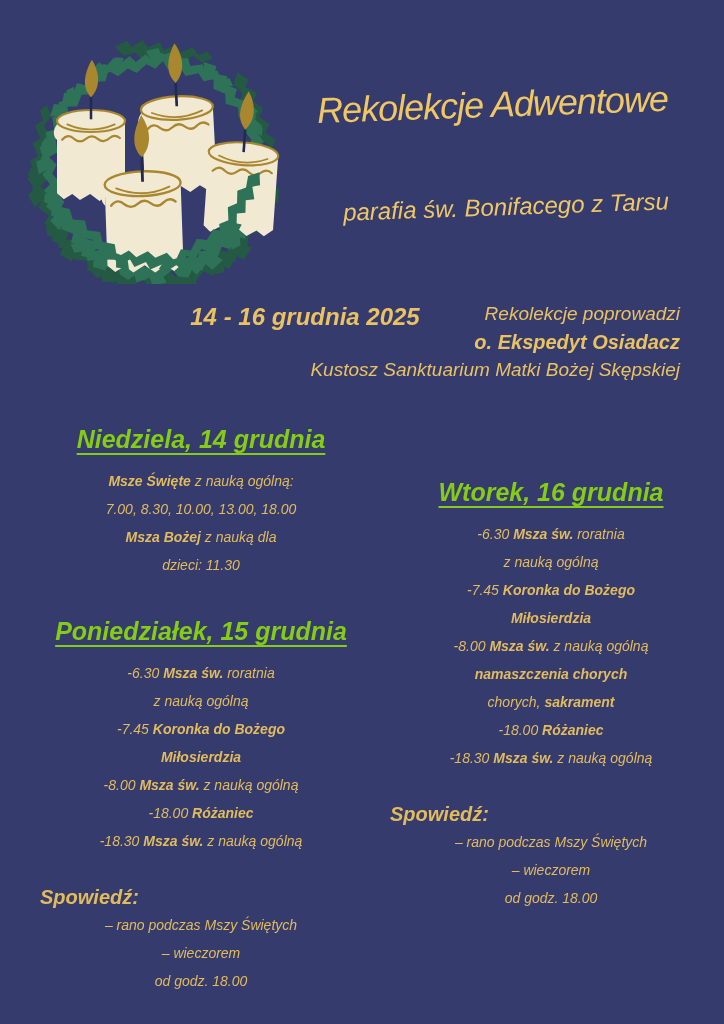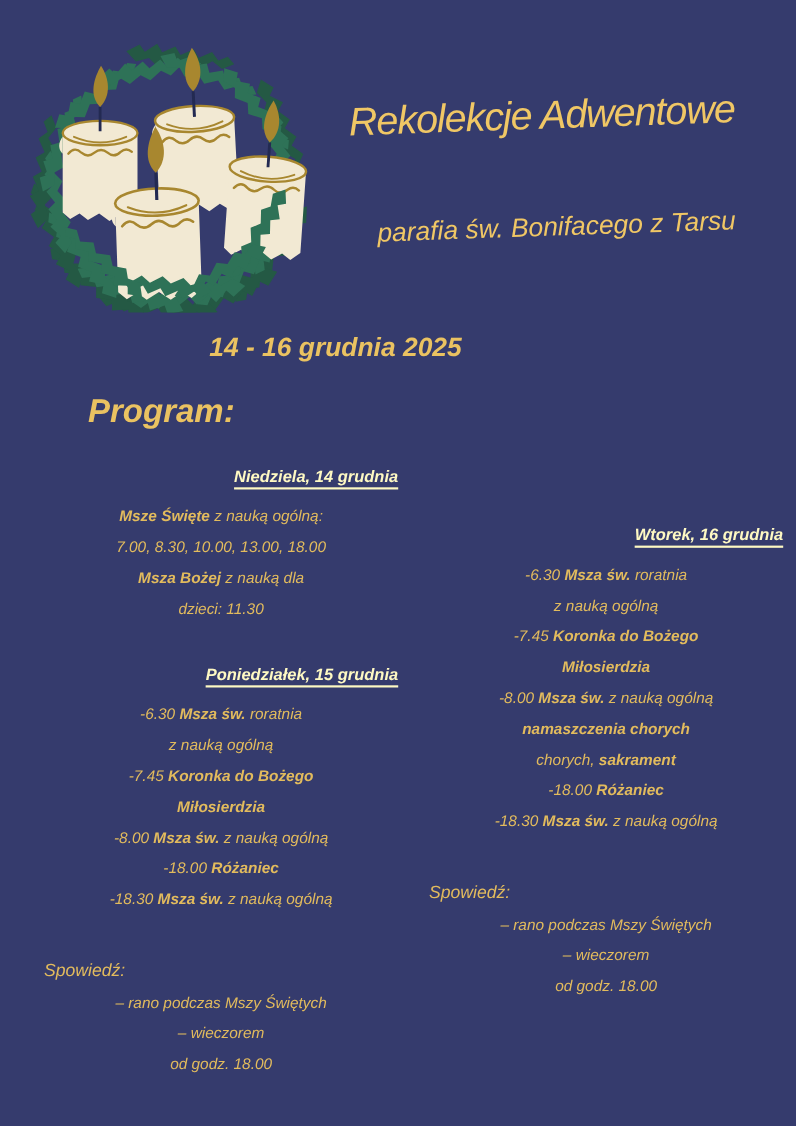--- a/index.html
+++ b/index.html
@@ -40,27 +40,27 @@
   .program-label {
     position:absolute; left:80px; top:358px;
     font-size:30px; font-weight:bold; color:#EAC261;
   }
 
   .col { position:absolute; width:322px; }
   .col-left  { left:40px;  top:425px; }
   .col-right { left:390px; top:478px; }
 
   .day-heading {
-    text-align:right; font-size:15px; font-weight:bold;
+    text-align:center; font-size:25px; font-weight:bold;
     text-decoration:underline; text-decoration-thickness:2px; text-underline-offset:5px;
-    margin-bottom:13px; color:#fef9c3;
+    margin-bottom:13px; color:#84cc16;
   }
   .mt-day { margin-top:38px; }
   .line { font-size:14px; line-height:28px;text-align:center; }
-  .conf-heading { margin-top:38px; font-size:16px; line-height:28px; font-weight:normal; }
+  .conf-heading { margin-top:28px; font-size:20px; line-height:28px; font-weight:bold; }
 </style>
 </head>
 <body>
 
 <div class="poster">
 
   <svg class="wreath" width="285" height="268" viewBox="0 0 285 268" aria-hidden="true">
     <defs>
       <path id="sprig" d="M0,9 L11,2 L16,8 L26,0 L31,7 L42,1 L47,8 L58,2 L63,9 L74,3 L80,10 L88,6 L94,12 L84,17 L75,11 L65,18 L57,12 L46,19 L38,13 L27,19 L20,13 L9,17 Z"></path>
       <g id="candle">
@@ -112,22 +112,26 @@
       <use href="#sprig" transform="translate(189,232) rotate(150) translate(-47,-9)"></use>
       <use href="#sprig" transform="translate(134,245) rotate(185) translate(-47,-9)"></use>
       <use href="#sprig" transform="translate(81,223) rotate(220) translate(-47,-9)"></use>
     </g>
   </svg>
 
   <div class="title script">Rekolekcje Adwentowe</div>
   <div class="subtitle script">parafia św. Bonifacego z Tarsu</div>
 
   <div class="dates">14 - 16 grudnia 2025</div>
+  <div class="leader">
+    <div class="leader-intro">Rekolekcje poprowadzi</div>
+    <div class="leader-name">o. Ekspedyt Osiadacz</div>
+    <div class="leader-title">Kustosz Sanktuarium Matki Bożej Skępskiej</div>
+  </div>
 
-  <div class="program-label">Program:</div>
 
   <div class="col col-left">
     <div class="day-heading">Niedziela, 14 grudnia</div>
     <div class="line"><span class="b">Msze Święte</span><span> z nauką ogólną:</span></div>
     <div class="line"><span>7.00, 8.30, 10.00, 13.00, 18.00</span></div>
     <div class="line"><span class="b">Msza Bożej</span><span> z nauką dla</span></div>
     <div class="line"><span>dzieci: 11.30</span></div>
 
     <div class="day-heading mt-day">Poniedziałek, 15 grudnia</div>
     <div class="line"><span>-6.30 </span><span class="b">Msza św.</span><span> roratnia</span></div>

